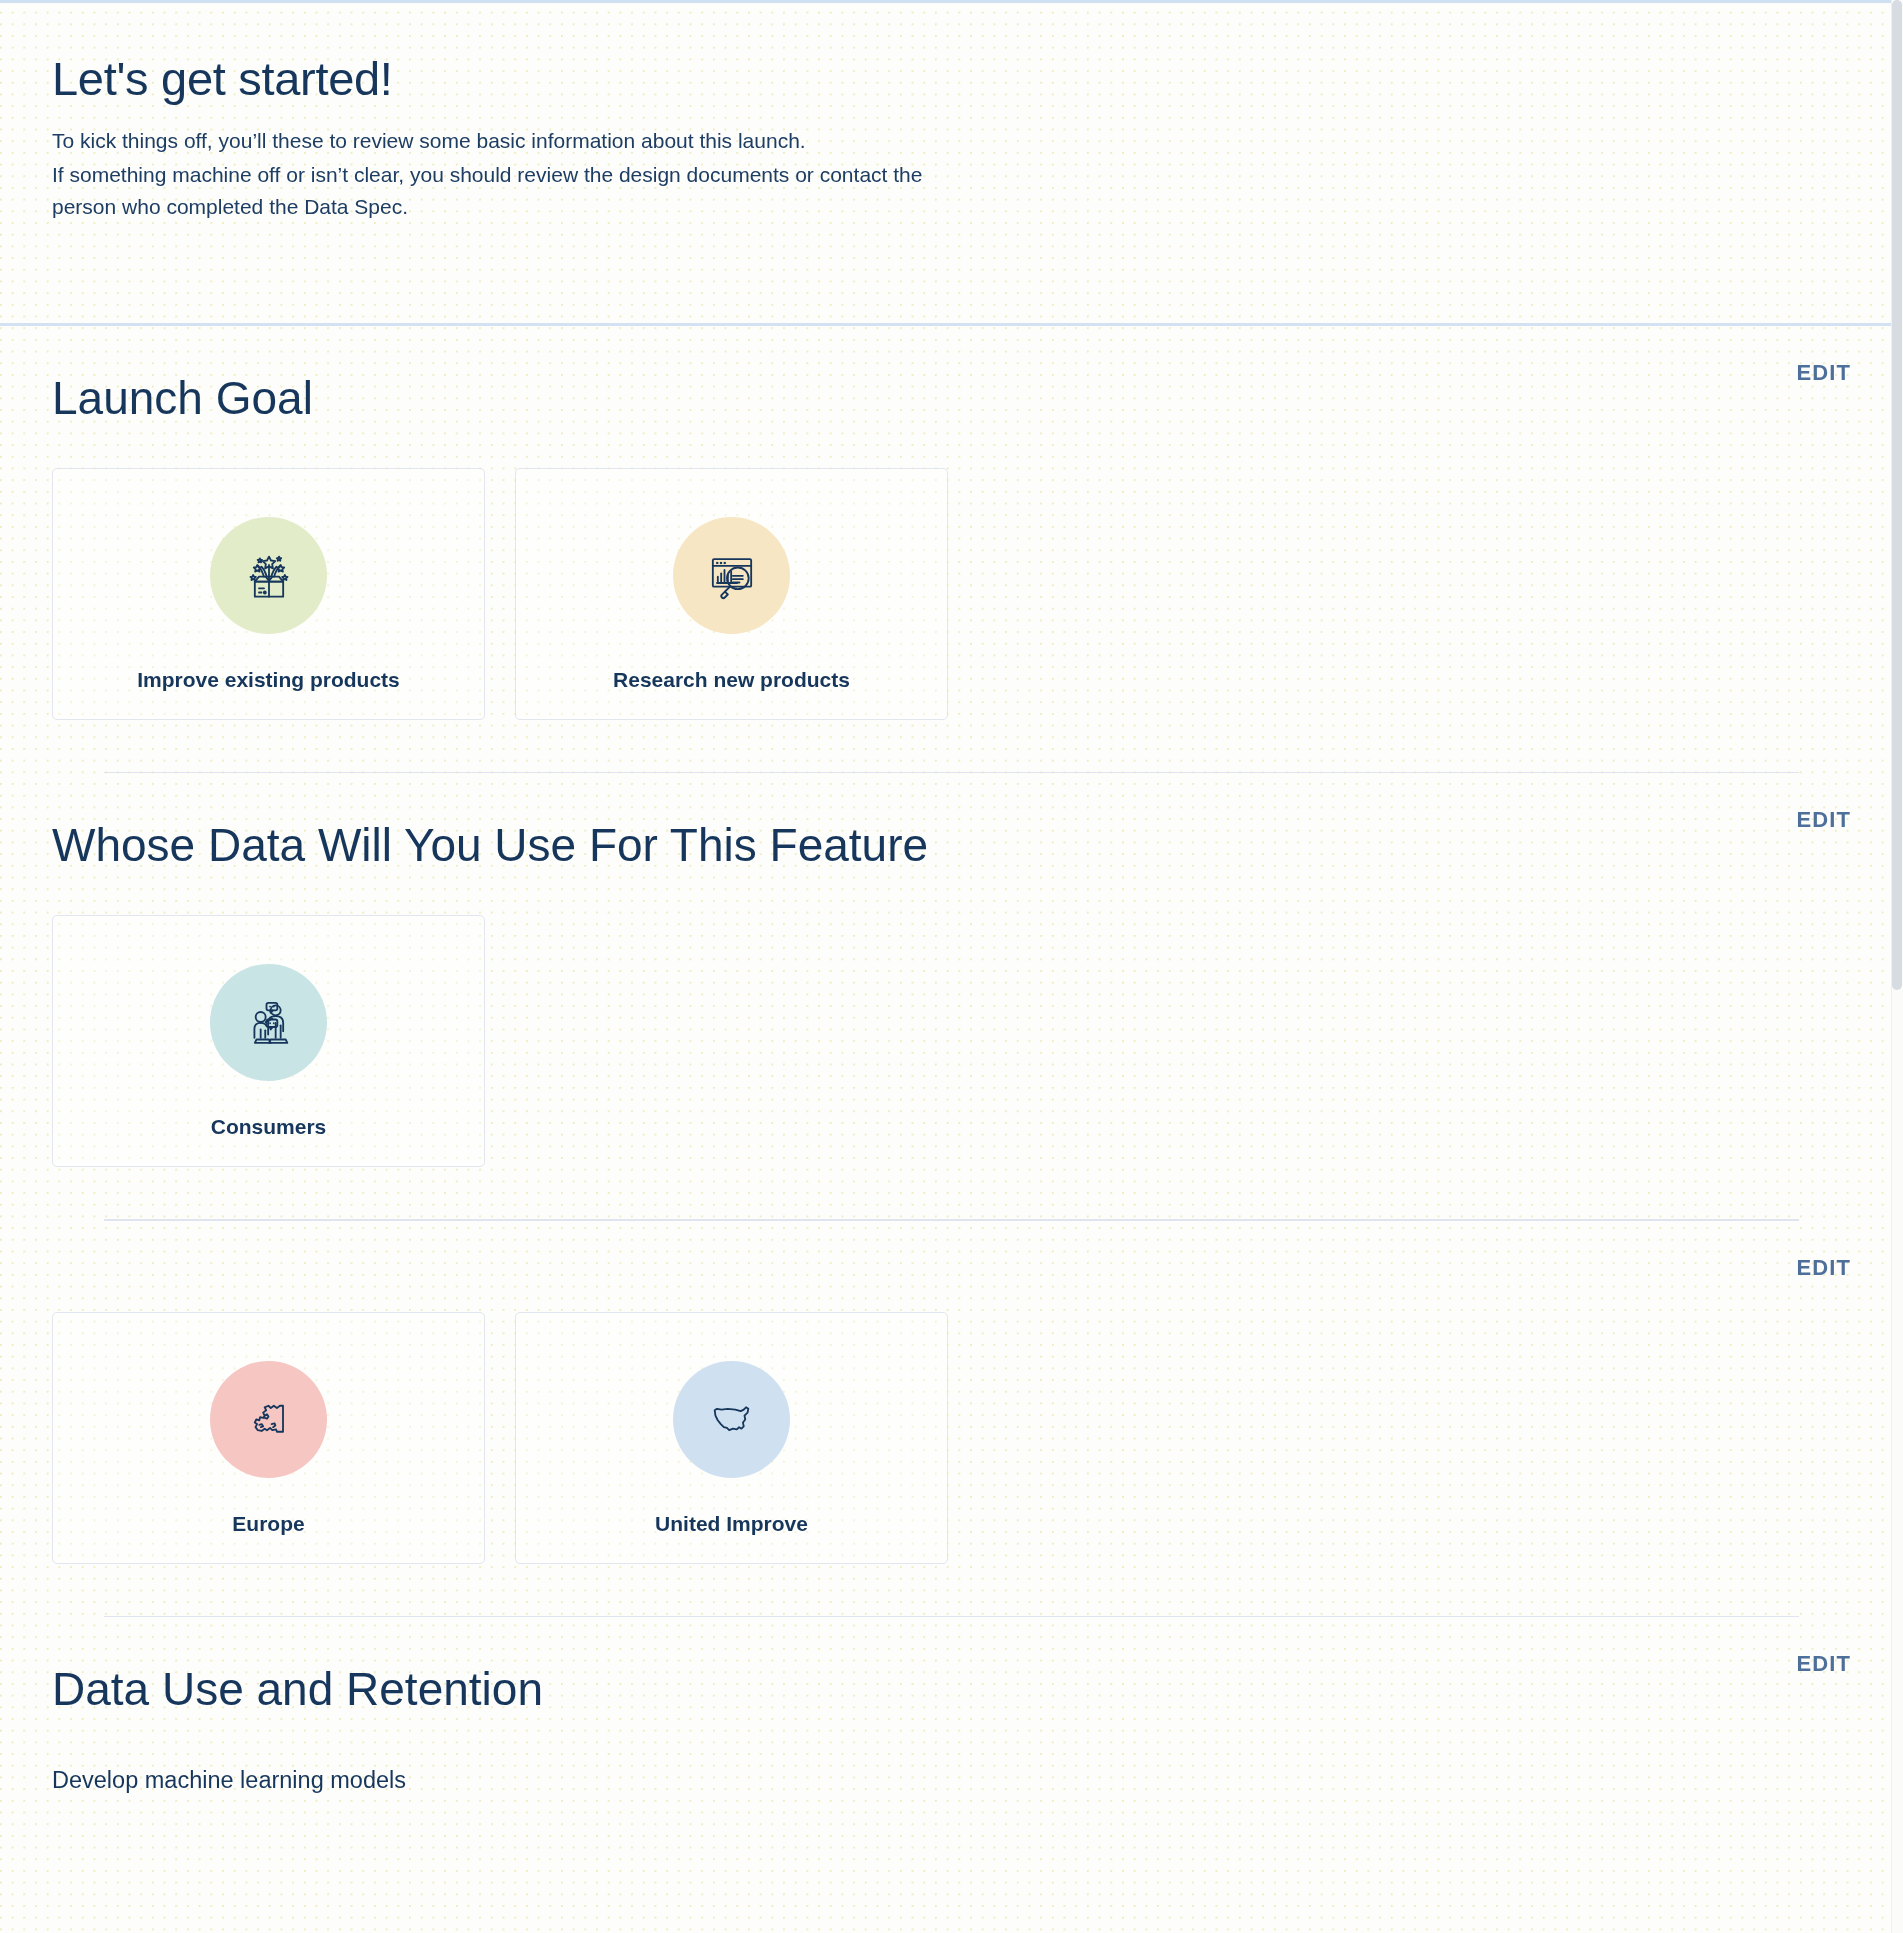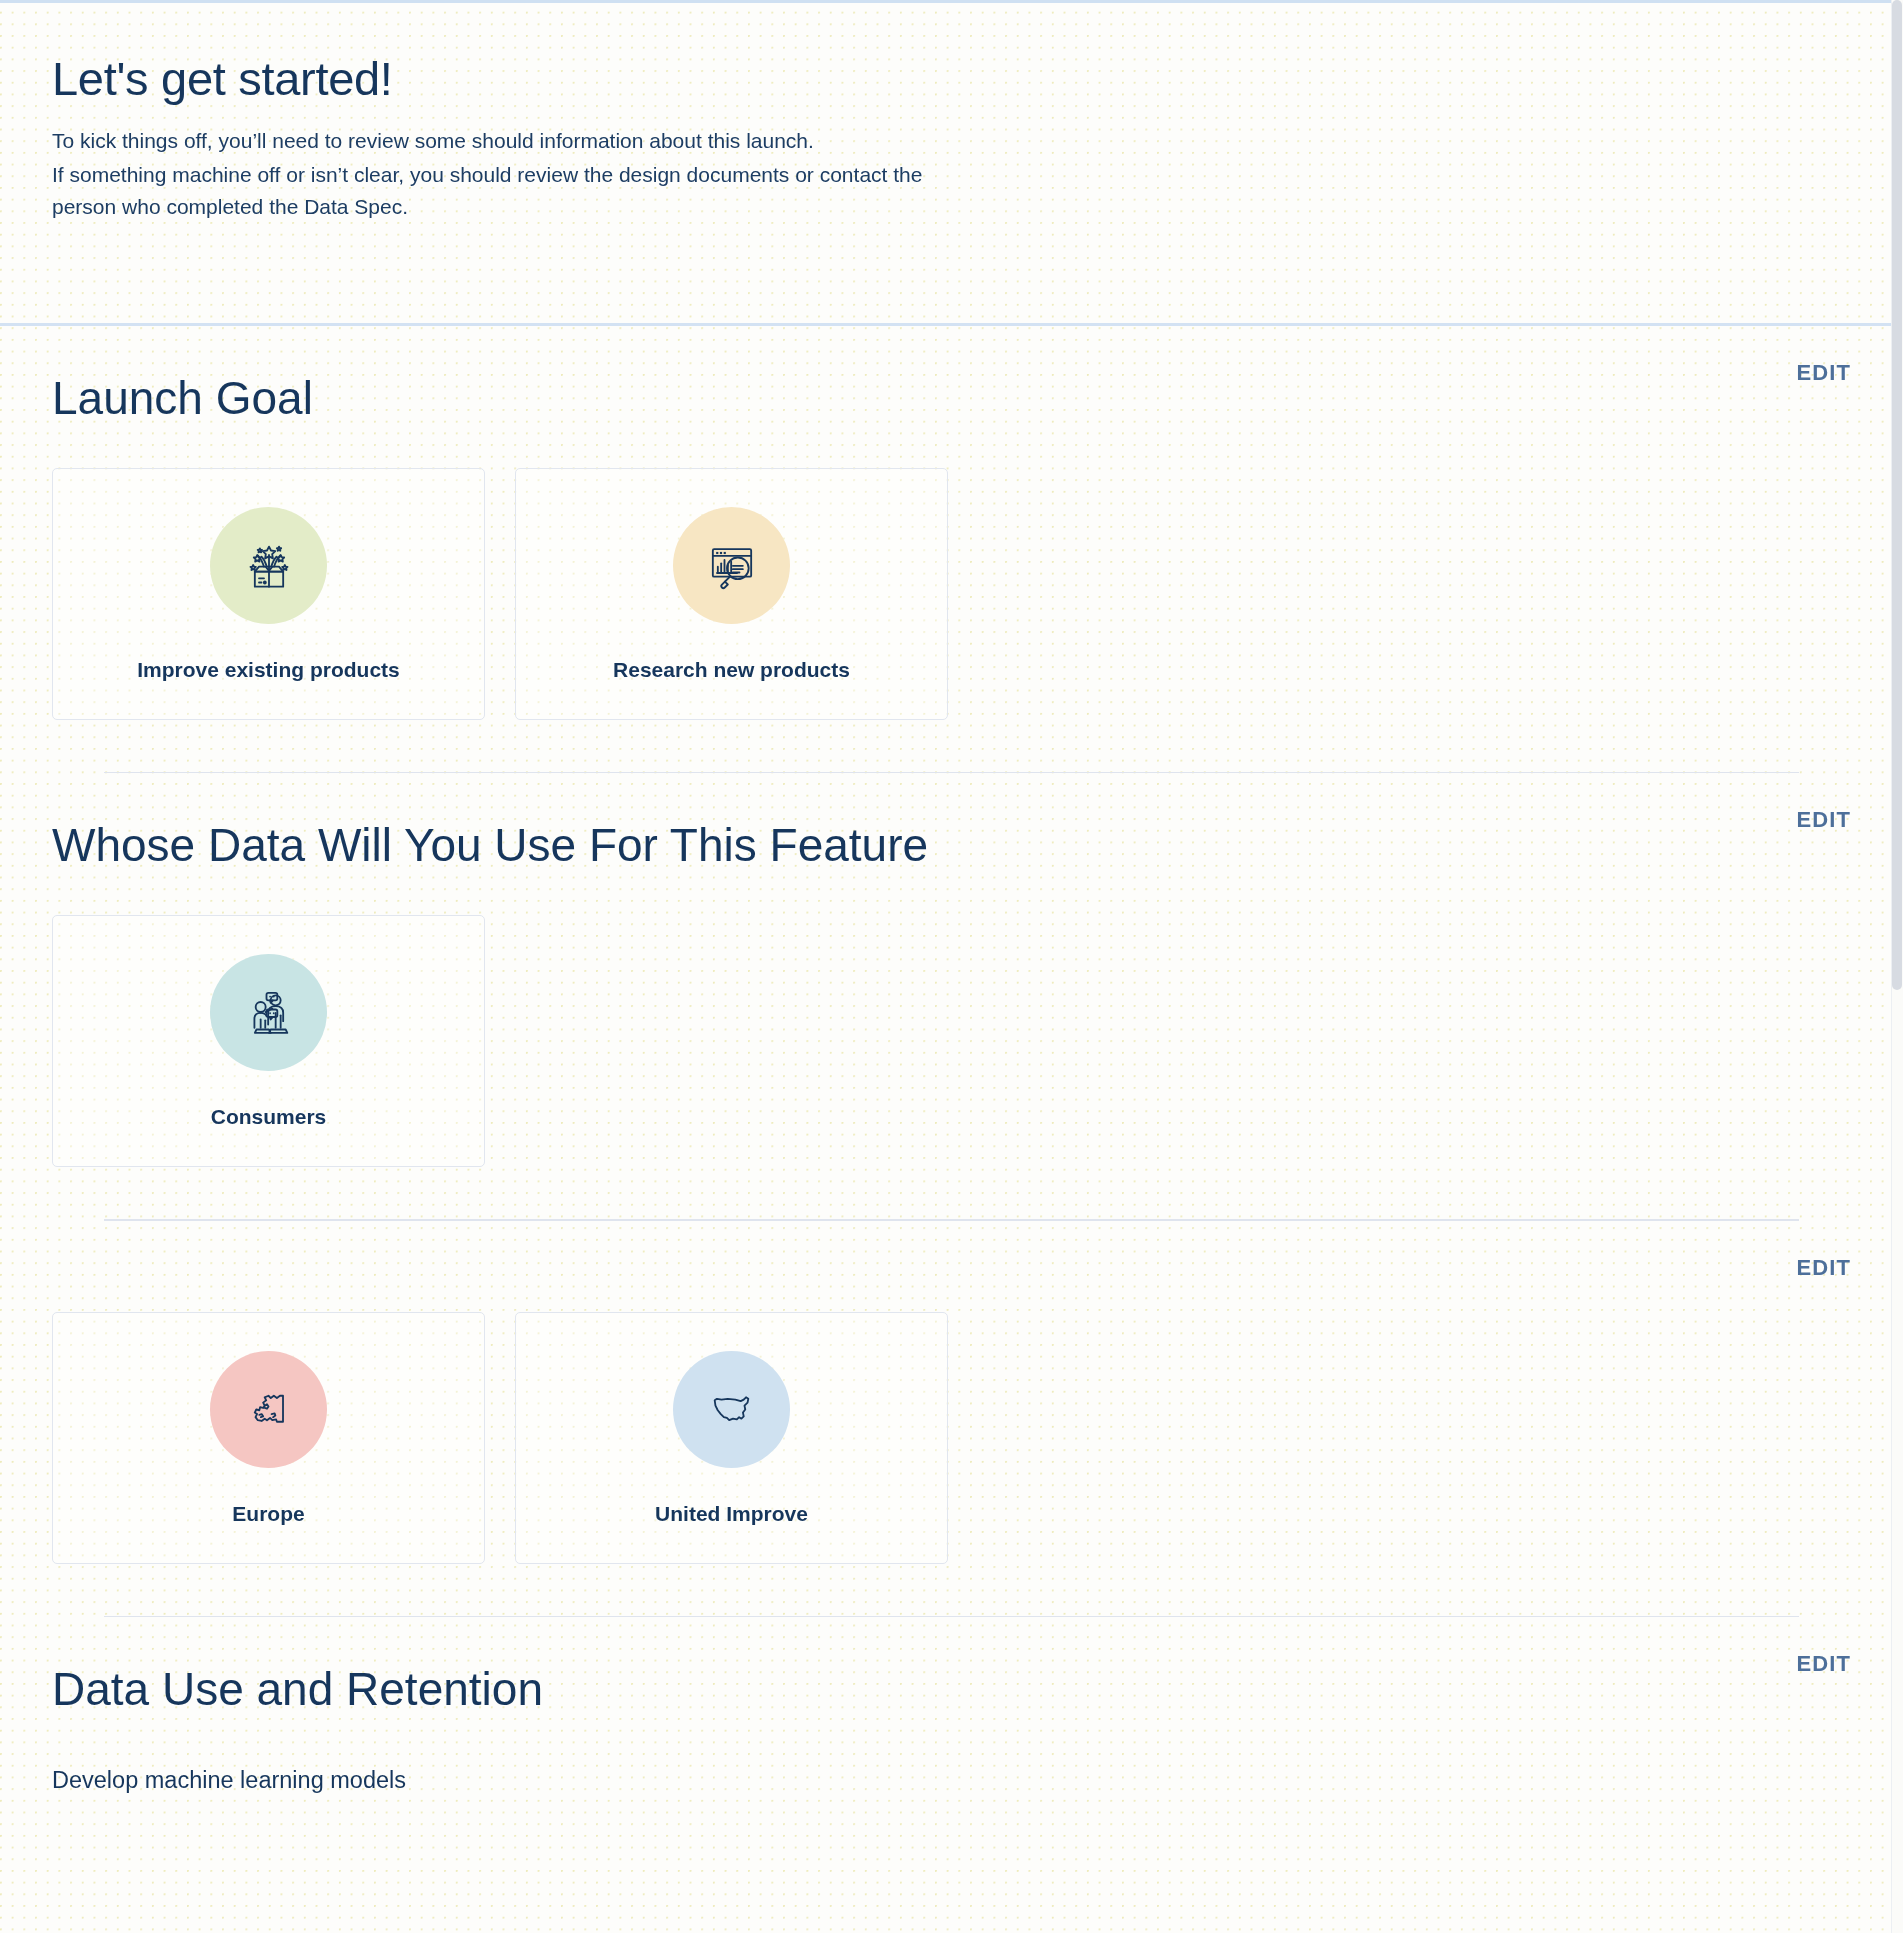--- a/index.html
+++ b/index.html
@@ -114,21 +114,21 @@
   .card {
     width: 433px;
     height: 252px;
     border: 1.7px solid #e1e6ef;
     border-radius: 5px;
     background: rgba(255,255,255,0.35);
     display: flex;
     flex-direction: column;
     align-items: center;
     justify-content: flex-start;
-    padding-top: 38px;
+    padding-top: 48px;
     cursor: pointer;
   }
   .card-icon-wrap {
     width: 117px;
     height: 117px;
     border-radius: 50%;
     display: flex;
     align-items: center;
     justify-content: center;
   }
@@ -182,21 +182,21 @@
 </head>
 <body>
 
 <div class="page">
 
   <div class="top-rule"></div>
 
   <div class="intro">
     <h1>Let's get started!</h1>
     <div class="lede">
-      <p>To kick things off, you’ll need to review some should information about this launch.</p>
+      <p>To kick things off, you’ll these to review some basic information about this launch.</p>
       <p>If something machine off or isn’t clear, you should review the design documents or contact the person who completed the Data Spec.</p>
     </div>
   </div>
 
   <div class="header-rule"></div>
 
   <div class="sections">
 
     <div class="section">
       <div class="section-head">

